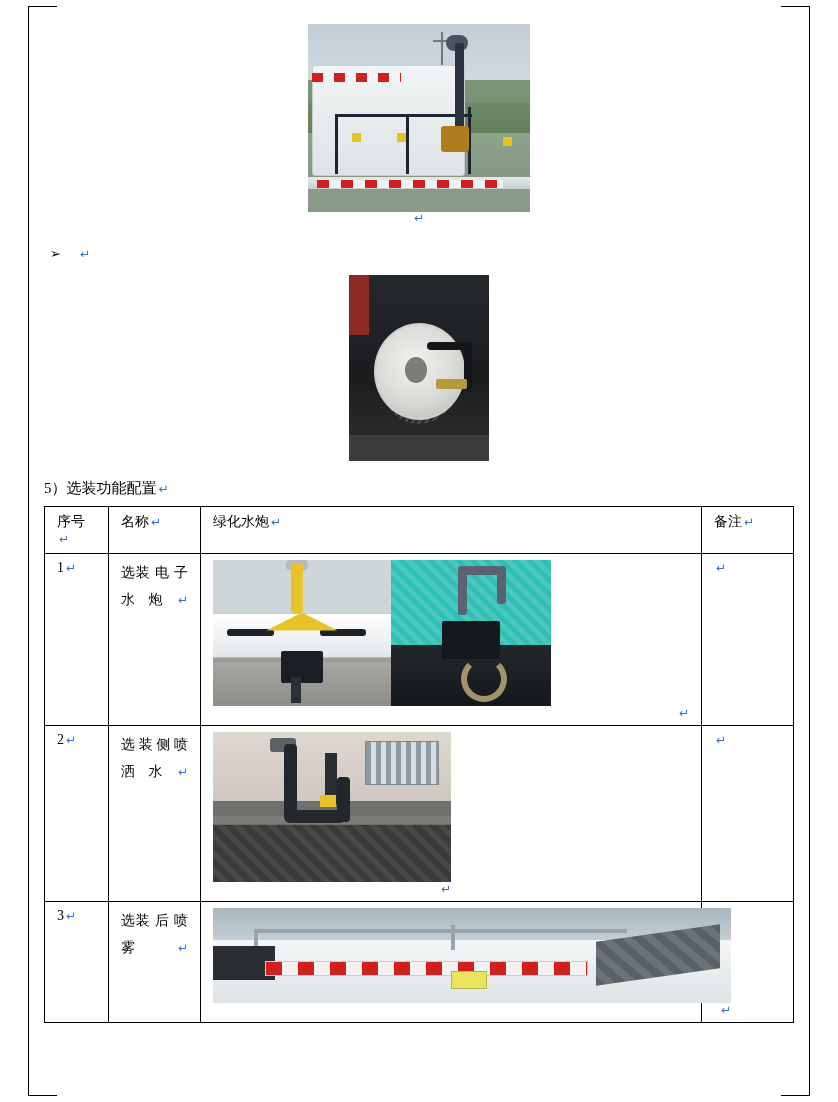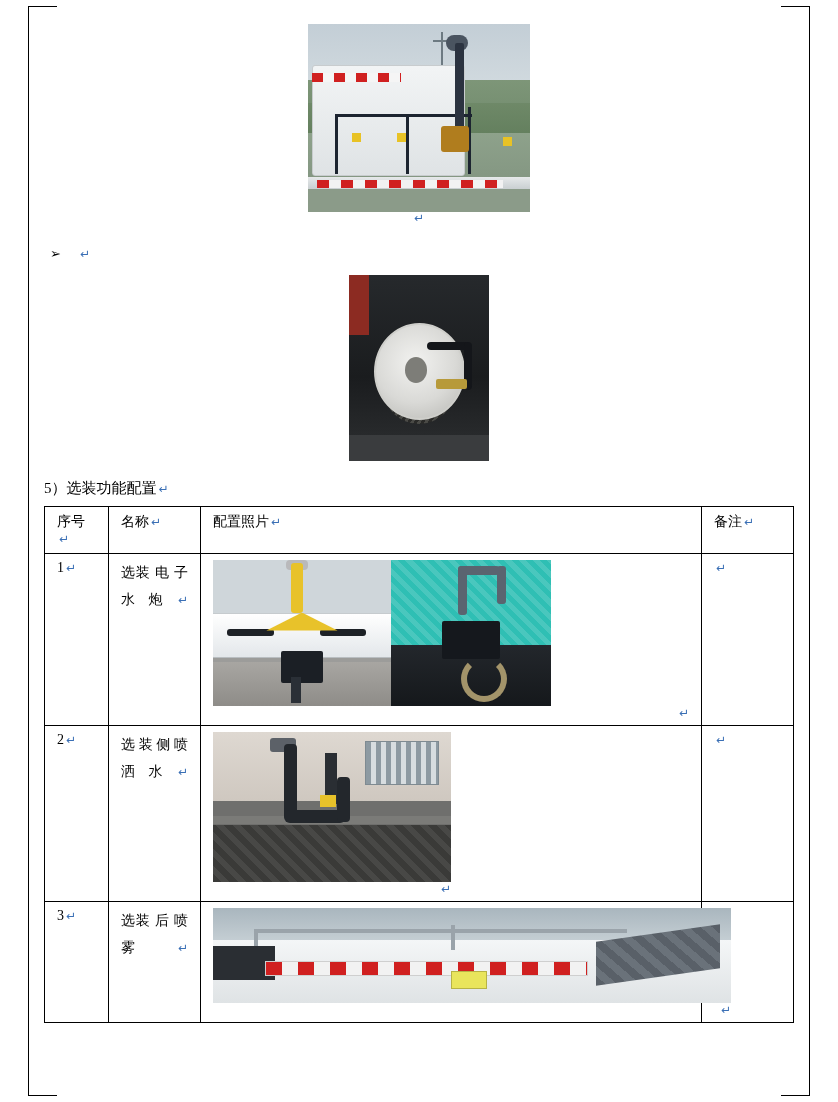--- a/index.html
+++ b/index.html
@@ -279,21 +279,21 @@
       <colgroup>
         <col class="col-no">
           <col class="col-name">
           <col class="col-photo">
           <col class="col-note">
       </colgroup>
       <tbody>
         <tr class="hdr">
           <td><span>序号</span><span class="pilcrow">↵</span></td>
           <td><span>名称</span><span class="pilcrow">↵</span></td>
-          <td><span>配置照片</span><span class="pilcrow">↵</span></td>
+          <td><span>绿化水炮</span><span class="pilcrow">↵</span></td>
           <td><span>备注</span><span class="pilcrow">↵</span></td>
         </tr>
 
         <tr>
           <td class="cell-no"><span>1</span><span class="pilcrow">↵</span></td>
           <td class="cell-name">
             <div>选装 电 子</div>
             <div><span>水炮</span><span class="pilcrow">↵</span></div>
           </td>
           <td class="photo-cell">

